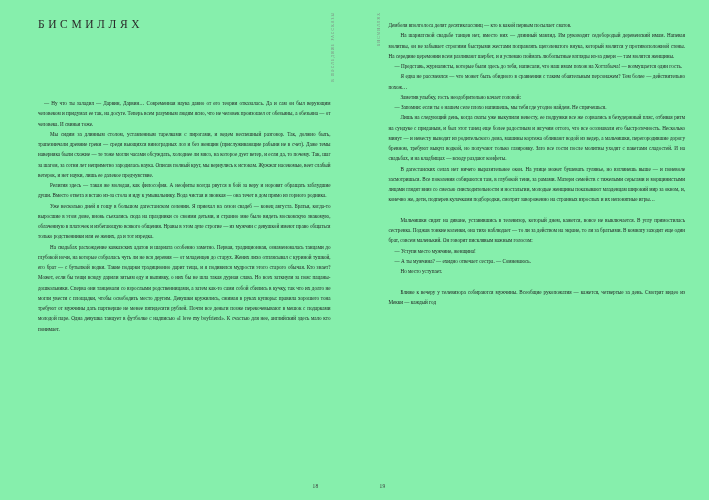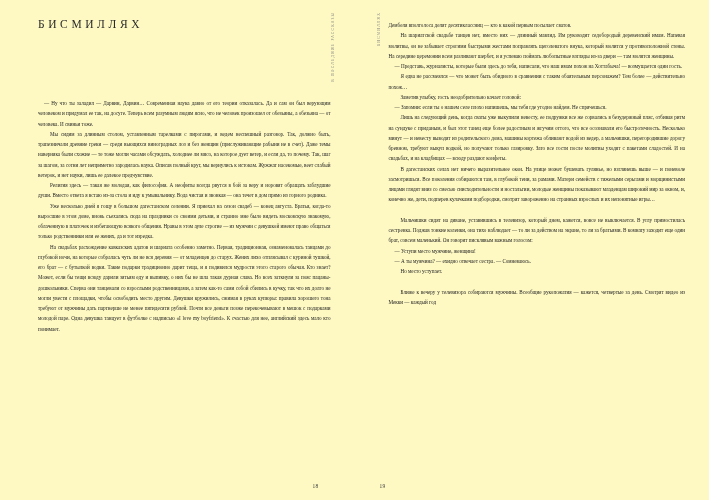--- a/index.html
+++ b/index.html
@@ -23,21 +23,21 @@
     background: #ffffff;
     display: flex;
     flex-direction: row;
   }
 
   .page {
     position: relative;
     width: 354.5px;
     height: 500px;
     box-sizing: border-box;
-    background: #fef9c3;
+    background: #86efac;
   }
 
   .page-left {
     padding: 14px 24px 0 38px;
   }
   .page-right {
     padding: 14px 24px 0 34px;
   }
 
   

